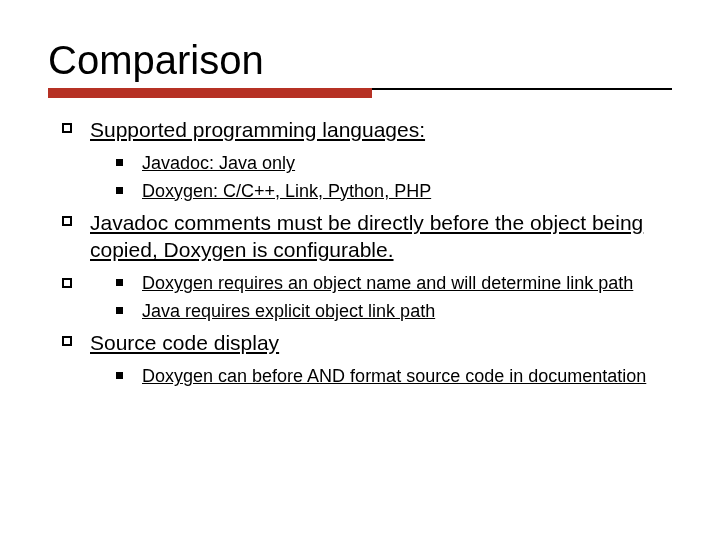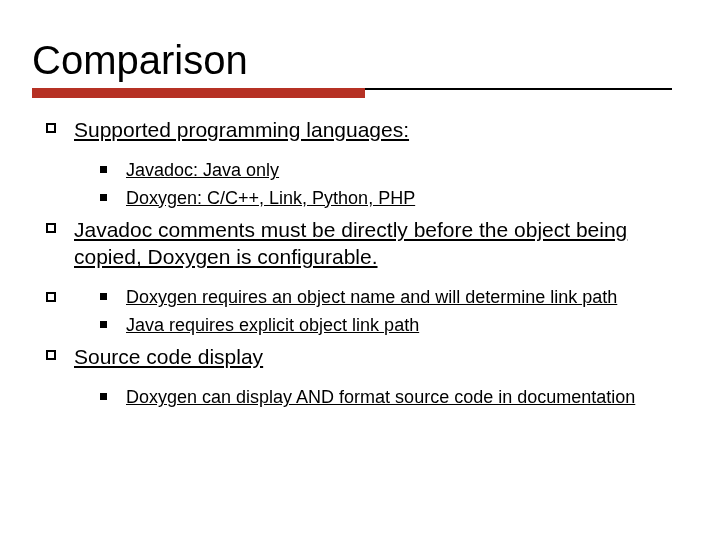--- a/index.html
+++ b/index.html
@@ -8,21 +8,21 @@
     width: 720px;
     height: 540px;
     background: #fff;
     font-family: Verdana, Geneva, sans-serif;
     color: #000;
   }
   .slide {
     box-sizing: border-box;
     width: 720px;
     height: 472px;
-    padding: 38px 48px 30px 32px;
+    padding: 38px 48px 30px 48px;
     position: relative;
   }
   .title {
     font-size: 40px;
     line-height: 1.1;
     margin: 0 0 6px 0;
     font-weight: 400;
   }
   .rule {
     height: 10px;
@@ -61,21 +61,21 @@
     left: 0;
     top: 7px;
     width: 10px;
     height: 10px;
     border: 2px solid #000;
     box-sizing: border-box;
   }
   ul.level2 {
     list-style: none;
     padding: 0 0 0 26px;
-    margin: 15px 0 4px 0;
+    margin: 8px 0 4px 0;
     font-size: 18px;
     line-height: 1.35;
   }
   ul.level2 > li {
     position: relative;
     padding-left: 26px;
     margin: 3px 0;
   }
   ul.level2 > li::before {
     content: "";
@@ -110,17 +110,17 @@
     </li>
     <li>
       <ul class="level2">
         <li>Doxygen requires an object name and will determine link path</li>
         <li>Java requires explicit object link path</li>
       </ul>
     </li>
     <li>
       <span>Source code display</span>
       <ul class="level2">
-        <li>Doxygen can display AND format source code in documentation</li>
+        <li>Doxygen can before AND format source code in documentation</li>
       </ul>
     </li>
   </ul>
 </div>
 
 </body></html>

